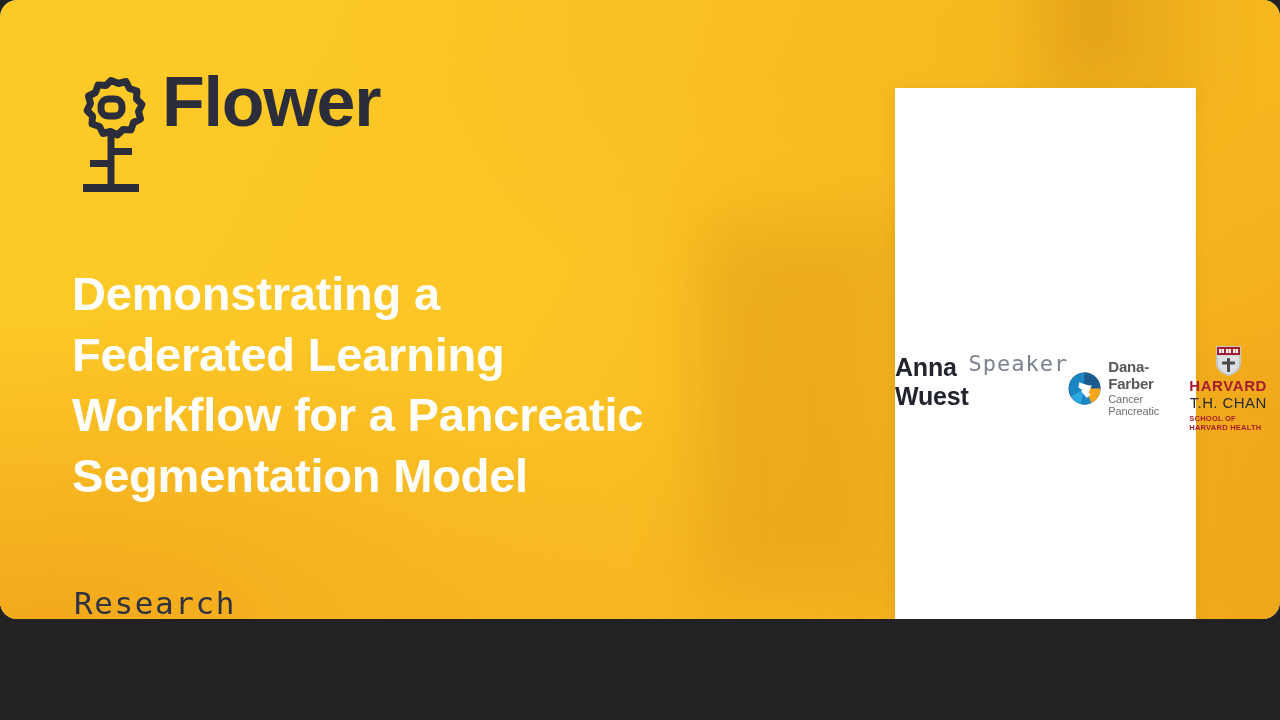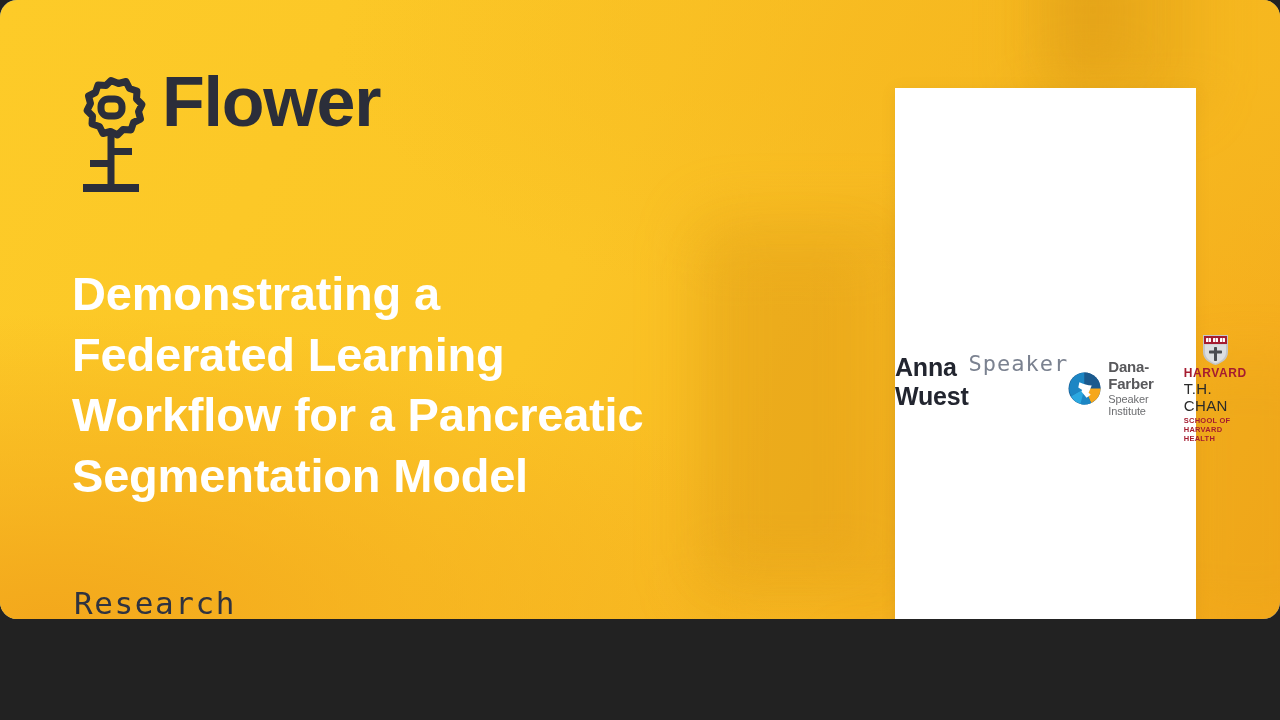--- a/index.html
+++ b/index.html
@@ -204,21 +204,21 @@
   }
 
   
   .hv-lockup {
     display: flex;
     flex-direction: column;
     align-items: center;
   }
   .hv-shield { width: 27px; height: 32px; }
   .hv-line1 {
-    font-size: 12px;
+    font-size: 15px;
     font-weight: 700;
     color: #A51C30;
     letter-spacing: 0.6px;
   }
   .hv-line2 {
     font-size: 15px;
     font-weight: 400;
     color: #2B2B2B;
     letter-spacing: 0.4px;
     line-height: 1.15;
@@ -371,21 +371,21 @@
           <path d="M32 1 A31 31 0 0 0 6 47 L32 32 Z" fill="#1C86C4"></path>
           <path d="M32 32 L6 47 A31 31 0 0 0 32 63 Z" fill="#2BA8E0"></path>
           <path d="M32 1 A31 31 0 0 1 63 32 L32 32 Z" fill="#1B5A8E"></path>
           <path d="M32 32 L63 32 A31 31 0 0 1 45 60 Z" fill="#F6A71B"></path>
           <path d="M32 32 L45 60 A31 31 0 0 1 24 62 Z" fill="#1C86C4"></path>
           <path d="M22 20 C30 24 38 26 46 26 L40 40 C32 38 26 34 20 30 Z" fill="#FFFFFF"></path>
           <path d="M30 30 L44 44 L36 50 L26 38 Z" fill="#FFFFFF"></path>
         </svg>
         <div class="df-words">
           <div class="df-line1">Dana-Farber</div>
-          <div class="df-line2">Speaker Institute</div>
+          <div class="df-line2">Cancer Pancreatic</div>
         </div>
       </div>
 
       <div class="hv-lockup">
         <svg class="hv-shield" viewBox="0 0 54 64" aria-hidden="true">
           <path d="M2 2 H52 V36 C52 50 40 58 27 62 C14 58 2 50 2 36 Z" fill="#C3C6CA"></path>
           <path d="M4 4 H50 V20 H4 Z" fill="#A51C30"></path>
           <g fill="#FFFFFF">
             <rect x="8" y="8" width="10" height="8" rx="1"></rect>
             <rect x="22" y="8" width="10" height="8" rx="1"></rect>

